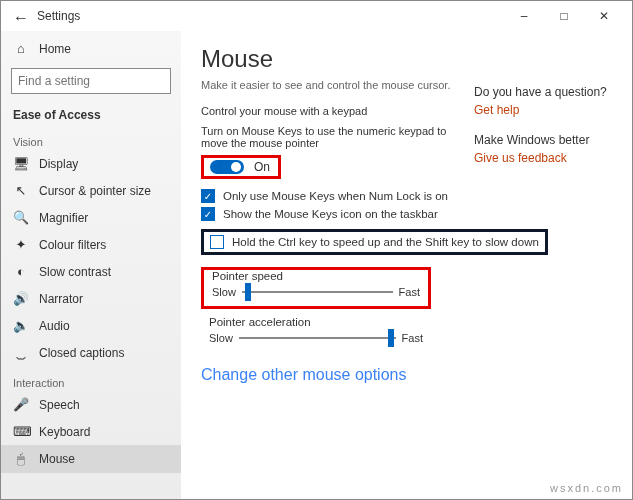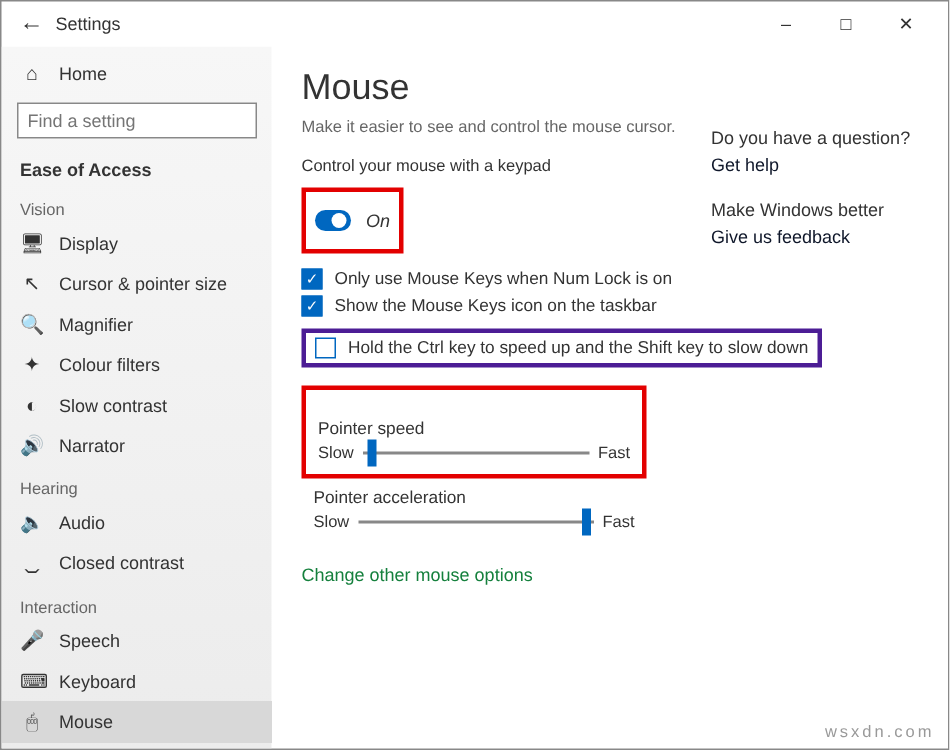--- a/index.html
+++ b/index.html
@@ -17,39 +17,39 @@
 .searchbox input { border: none; outline: none; flex: 1; font-size: 12px; background: transparent; }
 .searchbox .sicon { color: #666; font-size: 12px; }
 .cat { padding: 8px 12px 4px; font-weight: 600; font-size: 12px; }
 .subcat { padding: 10px 12px 2px; color: #666; font-size: 11px; }
 .nav-item.active { background: #d8d8d8; }
 .main { flex: 1; padding: 14px 20px; overflow-y: auto; position: relative; }
 h1 { font-weight: 300; font-size: 24px; margin-bottom: 6px; }
 .subtitle { color: #666; font-size: 11px; margin-bottom: 14px; }
 h2 { font-weight: 400; font-size: 11px; margin-bottom: 8px; }
 .desc { font-size: 11px; max-width: 260px; margin-bottom: 6px; }
-.toggle-row { display: flex; align-items: center; gap: 10px; margin-bottom: 10px; border: 3px solid #e30000; padding: 12px 6px; width: 68px; font-style: italic; }
+.toggle-row { display: flex; align-items: center; gap: 10px; margin-bottom: 10px; border: 3px solid #e30000; padding: 2px 6px; width: 80px; }
 .toggle { width: 34px; height: 14px; border-radius: 8px; background: #0067c0; position: relative; }
 .toggle .knob { width: 10px; height: 10px; background: #fff; border-radius: 50%; position: absolute; top: 2px; right: 3px; }
 .toggle-label { font-size: 12px; }
 .check-row { display: flex; align-items: center; gap: 8px; margin: 4px 0; font-size: 11.5px; }
 .cb { width: 14px; height: 14px; border: 1px solid #0067c0; display: inline-flex; align-items: center; justify-content: center; font-size: 10px; color: #fff; }
 .cb.checked { background: #0067c0; }
 .cb.unchecked { background: #fff; }
-.red-box { border: 3px solid #4c1d95; padding: 3px 6px; display: inline-flex; }
-.slider-block { border: 3px solid #e30000; padding: 20px 8px 8px; margin-top: 8px; width: 230px; }
+.red-box { border: 3px solid #0f172a; padding: 3px 6px; display: inline-flex; }
+.slider-block { border: 3px solid #e30000; padding: 0 8px 8px; margin-top: 8px; width: 230px; }
 .slider-title { font-size: 11.5px; margin-bottom: 4px; }
 .slider-row { display: flex; align-items: center; gap: 6px; font-size: 11px; }
 .track { flex: 1; height: 2px; background: #888; position: relative; }
 .thumb { width: 6px; height: 18px; background: #0067c0; position: absolute; top: -8px; }
 .slider-block2 { padding: 4px 8px 8px; margin-top: 3px; width: 230px; }
-.link { color: #15803d; font-size: 12px; cursor: pointer; margin-top: 14px; display: block; }
+.link { color: #3b82f6; font-size: 16px; cursor: pointer; margin-top: 14px; display: block; }
 .rightcol { position: absolute; right: 18px; top: 54px; width: 140px; font-size: 12px; }
 .rightcol .q { margin-bottom: 4px; }
-.rightcol .lnk { color: #0f172a; cursor: pointer; margin-bottom: 16px; display: block; }
+.rightcol .lnk { color: #c2410c; cursor: pointer; margin-bottom: 16px; display: block; }
 .rightcol h3 { font-weight: 400; font-size: 12px; margin-bottom: 4px; }
 .watermark { position: absolute; bottom: 6px; right: 10px; font-size: 11px; color: #999; letter-spacing: 2px; }
 .back-arrow { font-size: 16px; padding: 0 4px; }
 </style>
 </head>
 <body>
 
 <div class="window">
   <div class="titlebar">
     <span class="back-arrow">←</span>
@@ -91,28 +91,27 @@
         </div>
       <div class="nav-item">
           <span class="icon">◐</span>
           <span>Slow contrast</span>
         </div>
       <div class="nav-item">
           <span class="icon">🔊</span>
           <span>Narrator</span>
         </div>
 
-      <div class="subcat">Hearing</div>
       <div class="nav-item">
           <span class="icon">🔈</span>
           <span>Audio</span>
         </div>
       <div class="nav-item">
           <span class="icon">⏡</span>
-          <span>Closed contrast</span>
+          <span>Closed captions</span>
         </div>
 
       <div class="subcat">Interaction</div>
       <div class="nav-item">
           <span class="icon">🎤</span>
           <span>Speech</span>
         </div>
       <div class="nav-item">
           <span class="icon">⌨</span>
           <span>Keyboard</span>
@@ -120,20 +119,21 @@
       <div class="nav-item active">
           <span class="icon">🖱</span>
           <span>Mouse</span>
         </div>
     </div>
 
     <div class="main">
       <h1>Mouse</h1>
       <div class="subtitle">Make it easier to see and control the mouse cursor.</div>
       <h2>Control your mouse with a keypad</h2>
+      <div class="desc">Turn on Mouse Keys to use the numeric keypad to move the mouse pointer</div>
 
       <div class="toggle-row">
         <div class="toggle">
             <div class="knob"></div>
           </div>
         <span class="toggle-label">On</span>
       </div>
 
       <div class="check-row">
         <span class="cb checked">✓</span>

